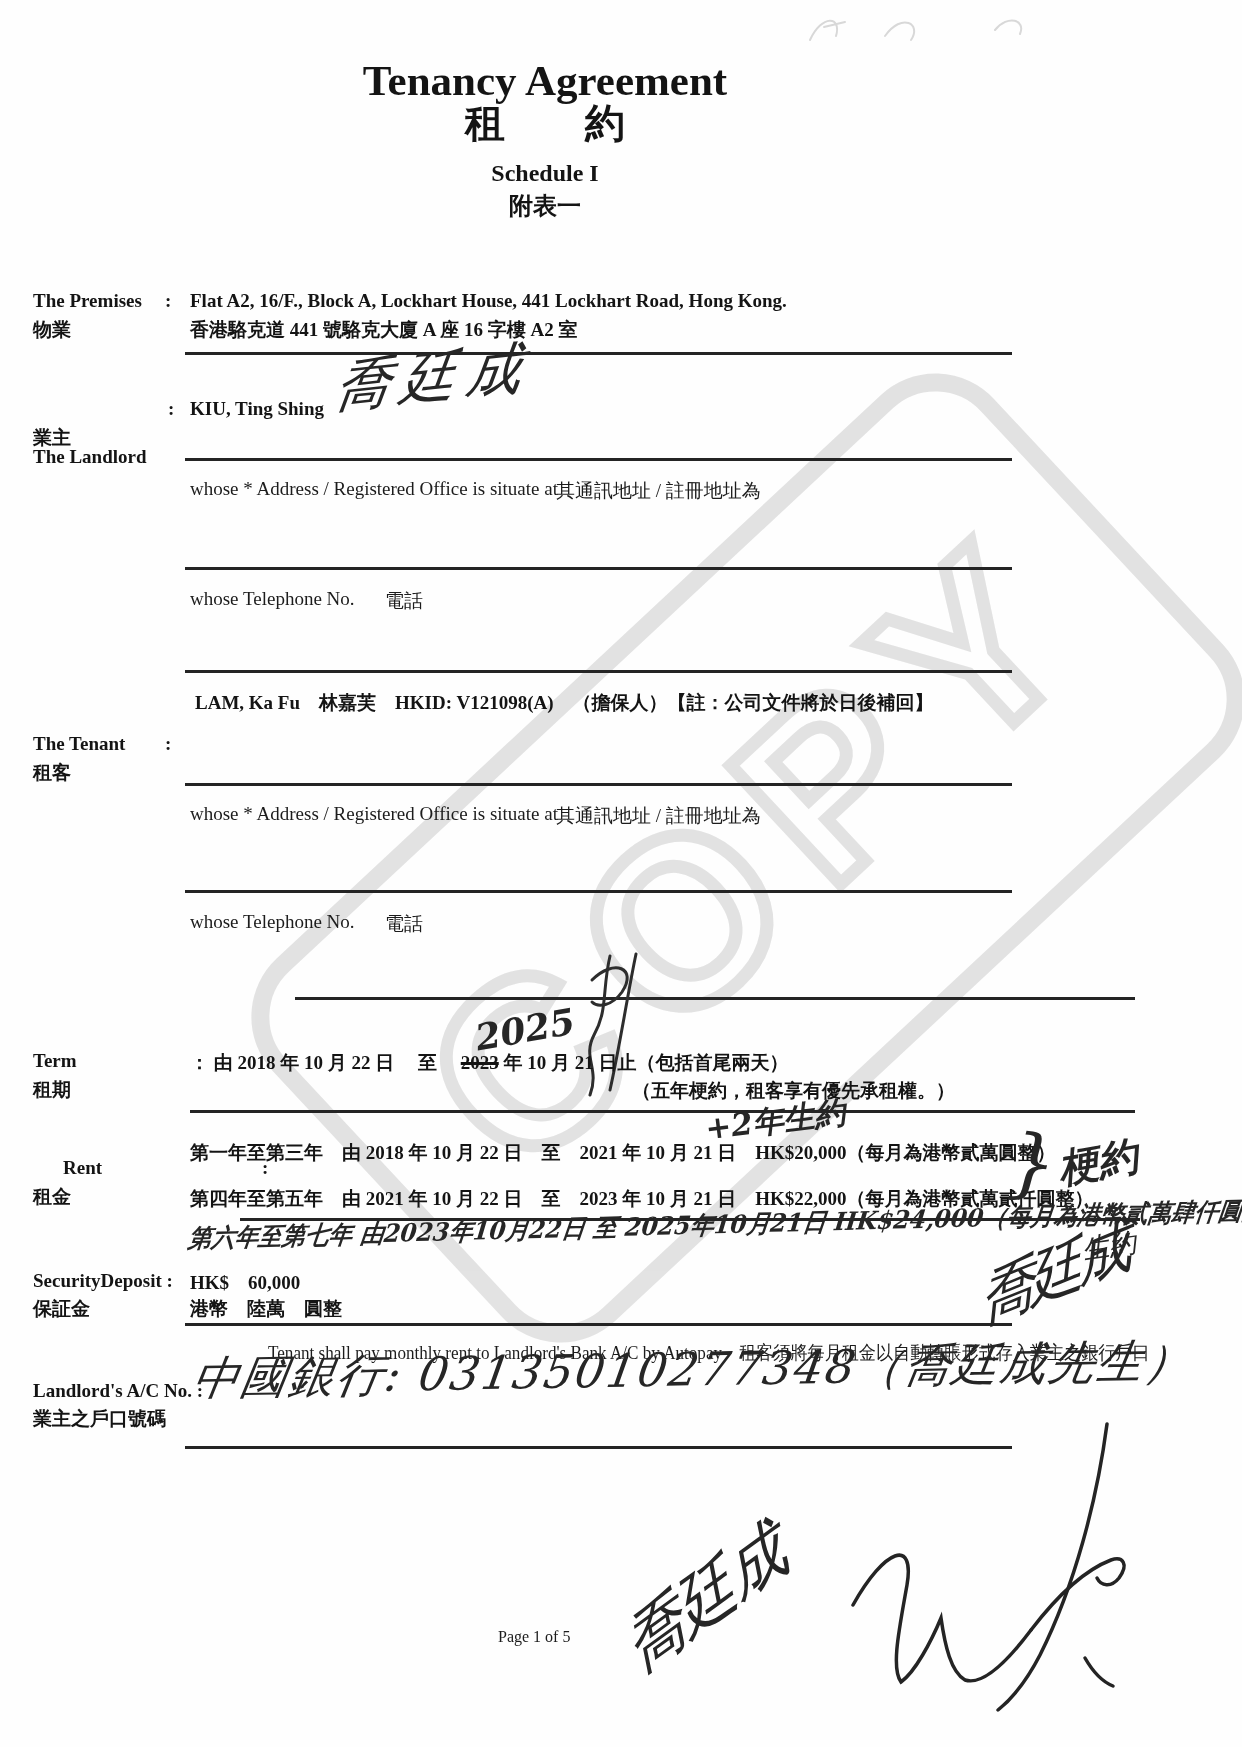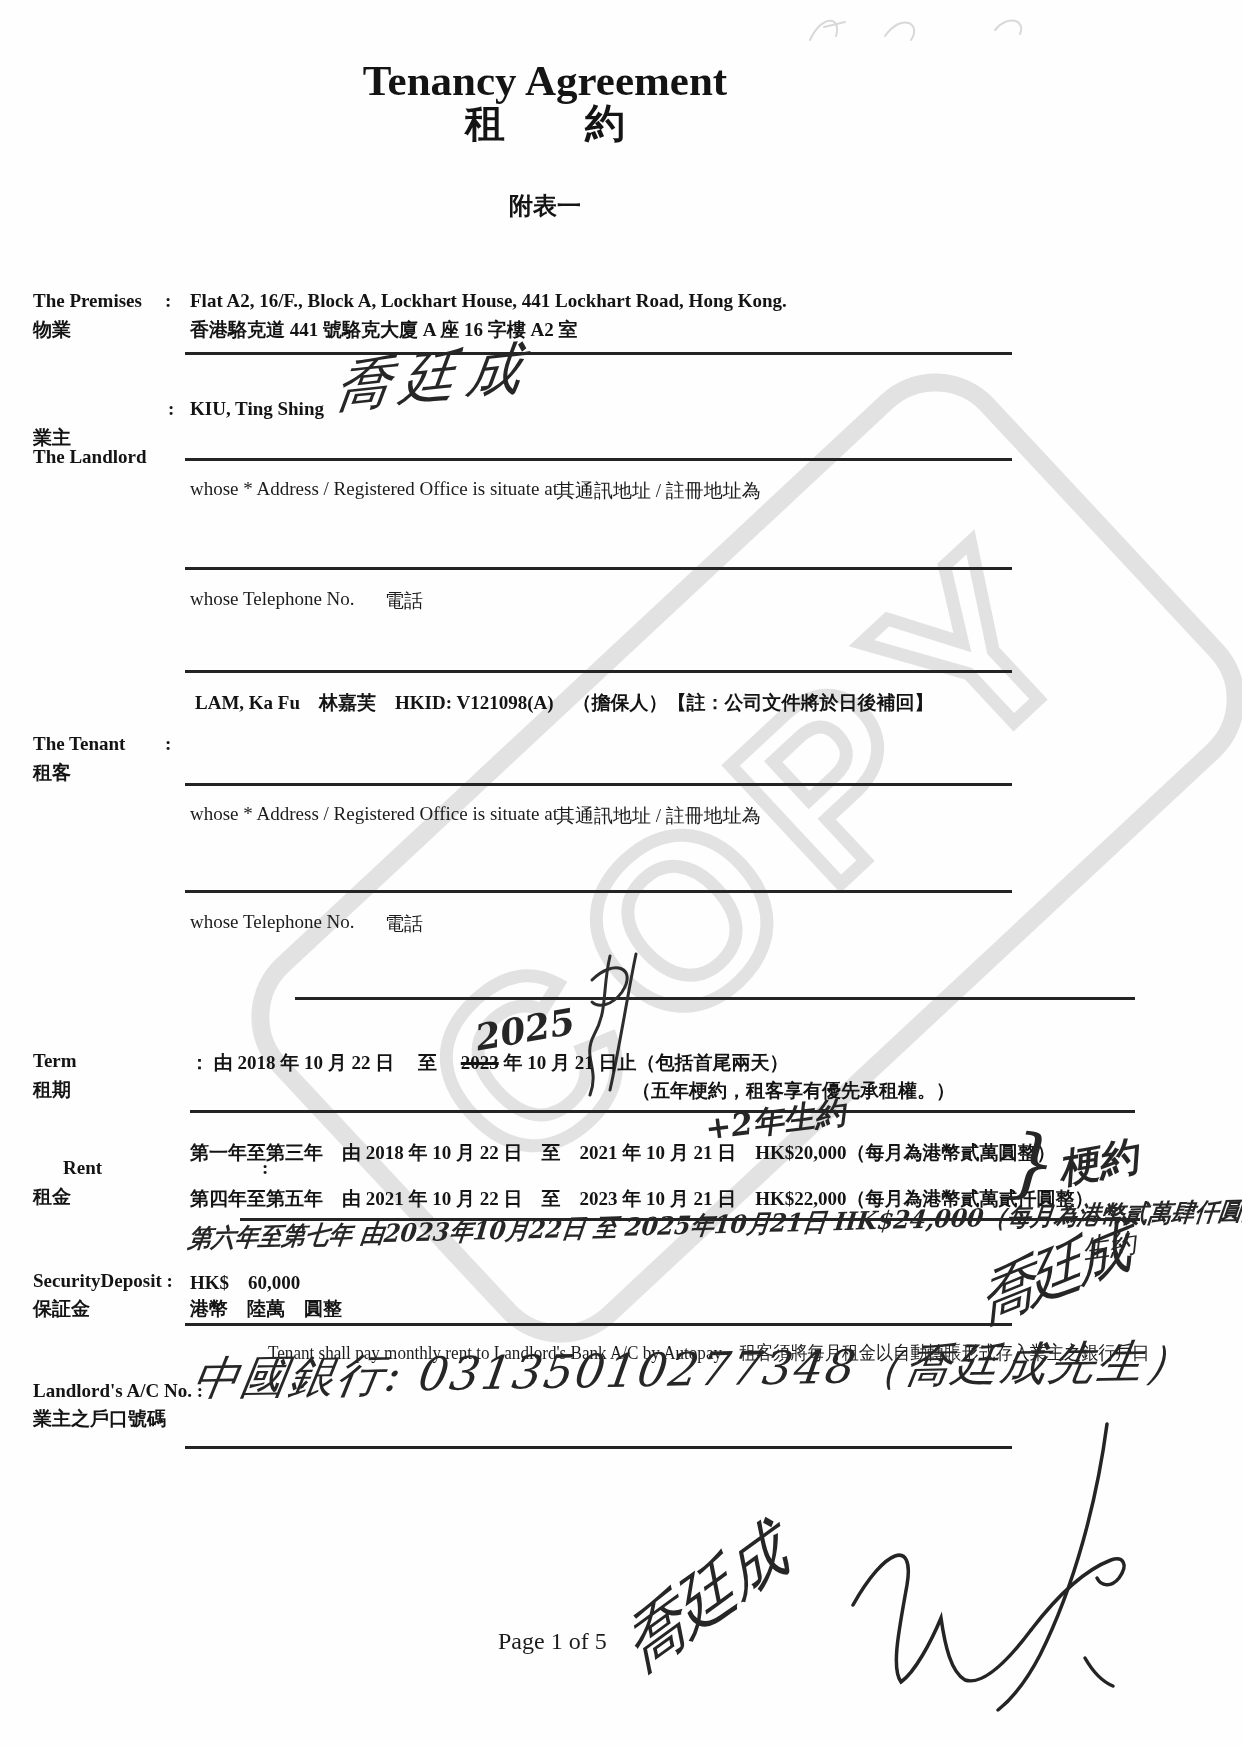--- a/index.html
+++ b/index.html
@@ -36,20 +36,21 @@
   <svg class="abs fg" style="left:790px;top:2px;" width="270" height="50">
     <g fill="none" stroke="#cfcfcf" stroke-width="2" stroke-linecap="round" opacity="0.8">
       <path d="M20,38 C32,12 52,14 46,34 M34,25 L55,20"></path>
       <path d="M95,34 C112,10 132,22 121,38"></path>
       <path d="M205,28 C218,12 236,18 230,32"></path>
     </g>
   </svg>
 
   <div class="abs center b fg" style="top:56px;font-size:43px;">Tenancy Agreement</div>
   <div class="abs center b fg" style="top:96px;font-size:40px;">租　　約</div>
+  <div class="abs center b fg t24" style="top:160px;">Schedule I</div>
   <div class="abs center b fg t24" style="top:190px;">附表一</div>
 
   <div class="abs b t21 fg" style="left:33px;top:290px;">The Premises</div>
   <div class="abs b t21 fg" style="left:165px;top:290px;">:</div>
   <div class="abs b t21 fg" style="left:33px;top:317px;">物業</div>
   <div class="abs b t21 fg" style="left:190px;top:290px;">Flat A2, 16/F., Block A, Lockhart House, 441 Lockhart Road, Hong Kong.</div>
   <div class="abs b t21 fg" style="left:190px;top:317px;">香港駱克道 441 號駱克大廈 A 座 16 字樓 A2 室</div>
   <div class="rule fg" style="left:185px;top:352px;width:827px;"></div>
 
   <div class="abs b t21 fg" style="left:33px;top:398px;margin-top:48px;">The Landlord</div>
@@ -116,21 +117,21 @@
   <div class="abs hand fg" style="left:975px;top:1235px;font-size:58px;transform:rotate(-22deg) skewX(-16deg);letter-spacing:-6px;">喬廷成</div>
   <div class="rule fg" style="left:185px;top:1323px;width:827px;"></div>
 
   <div class="abs t19 fg" style="left:268px;top:1340px;transform:scaleX(0.9);transform-origin:left top;">Tenant shall pay monthly rent to Landlord's Bank A/C by Autopay　租客須將每月租金以自動轉賬形式存入業主之銀行戶口</div>
 
   <div class="abs b t21 fg" style="left:33px;top:1380px;">Landlord's A/C No. :</div>
   <div class="abs b t21 fg" style="left:33px;top:1406px;">業主之戶口號碼</div>
   <div class="abs hand fg" style="left:198px;top:1348px;font-size:46px;transform:rotate(-1deg) skewX(-10deg);transform-origin:left top;letter-spacing:2px;">中國銀行: 03135010277348（喬廷成先生）</div>
   <div class="rule fg" style="left:185px;top:1446px;width:827px;"></div>
 
-  <div class="abs fg" style="left:498px;top:1628px;font-size:24px;">Page 1 of 5</div>
+  <div class="abs fg" style="left:498px;top:1628px;font-size:16px;">Page 1 of 5</div>
   <div class="abs hand fg" style="left:612px;top:1555px;font-size:64px;transform:rotate(-36deg) skewX(-12deg);letter-spacing:-2px;">喬廷成</div>
   <svg class="abs fg" style="left:835px;top:1420px;" width="300" height="310">
     <g fill="none" stroke="#242424" stroke-width="3.5" stroke-linecap="round">
       <path d="M272,4 C262,80 240,165 205,235 C192,260 178,278 163,290"></path>
       <path d="M18,185 C50,128 80,118 72,165 C64,210 56,248 66,262 C80,252 96,222 106,198 C110,226 116,252 130,260 C148,266 172,242 196,210"></path>
       <path d="M196,210 C222,176 250,150 276,140 C288,136 294,144 284,158 C276,168 266,166 262,158"></path>
       <path d="M250,238 C258,252 268,262 278,266"></path>
     </g>
   </svg>
 

